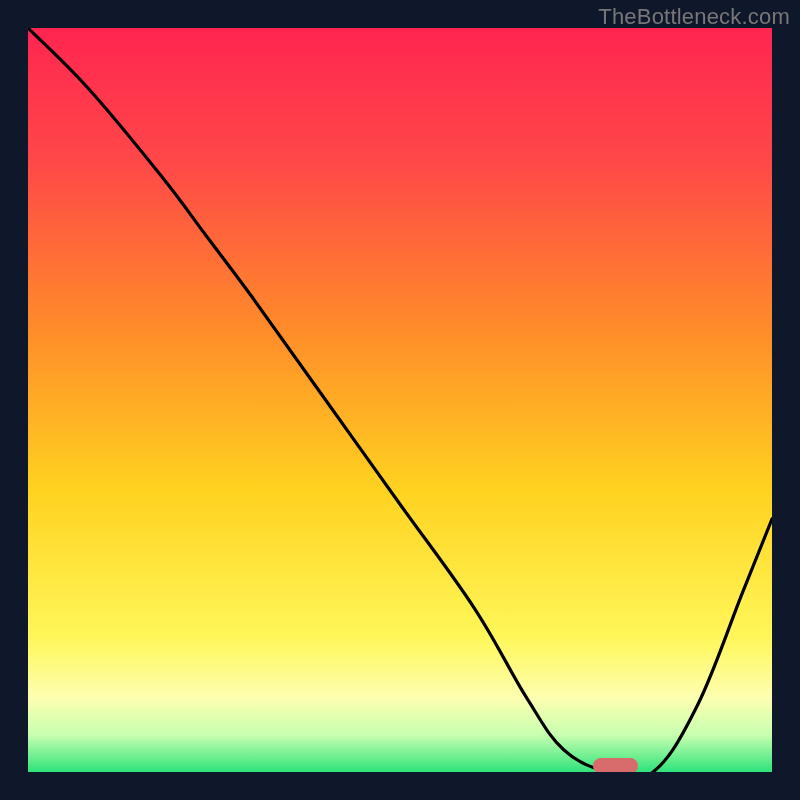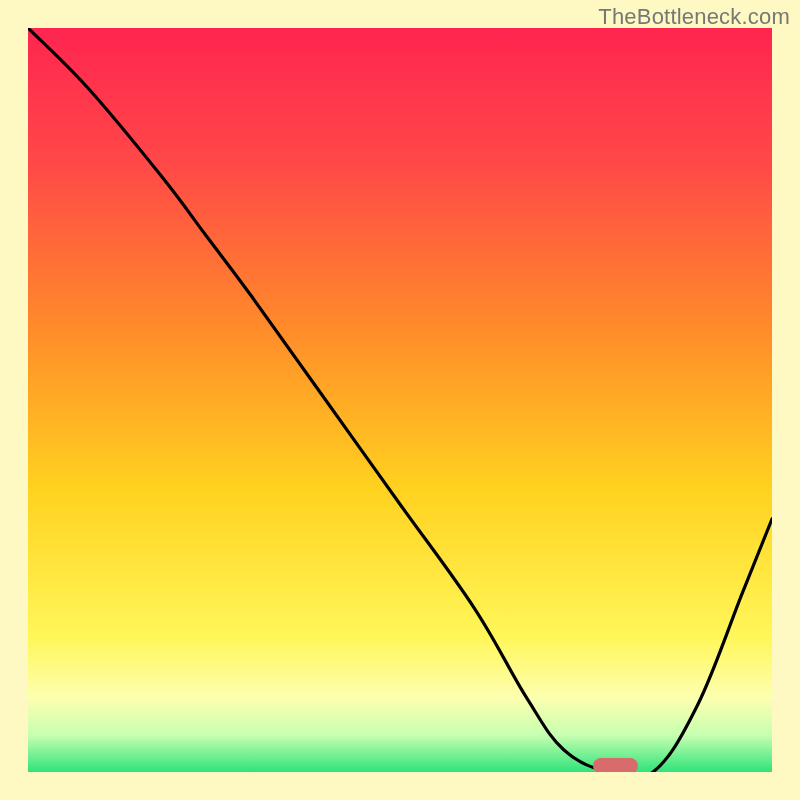--- a/index.html
+++ b/index.html
@@ -7,21 +7,21 @@
     padding: 0;
     width: 800px;
     height: 800px;
     background: #ffffff;
     font-family: Arial, Helvetica, sans-serif;
   }
   .stage {
     position: relative;
     width: 800px;
     height: 800px;
-    background: #fef9c3;
+    background: #0f172a;
   }
   .plot-area {
     position: absolute;
     left: 28px;
     top: 28px;
     width: 744px;
     height: 744px;
     overflow: hidden;
   }
   .gradient-bg {

